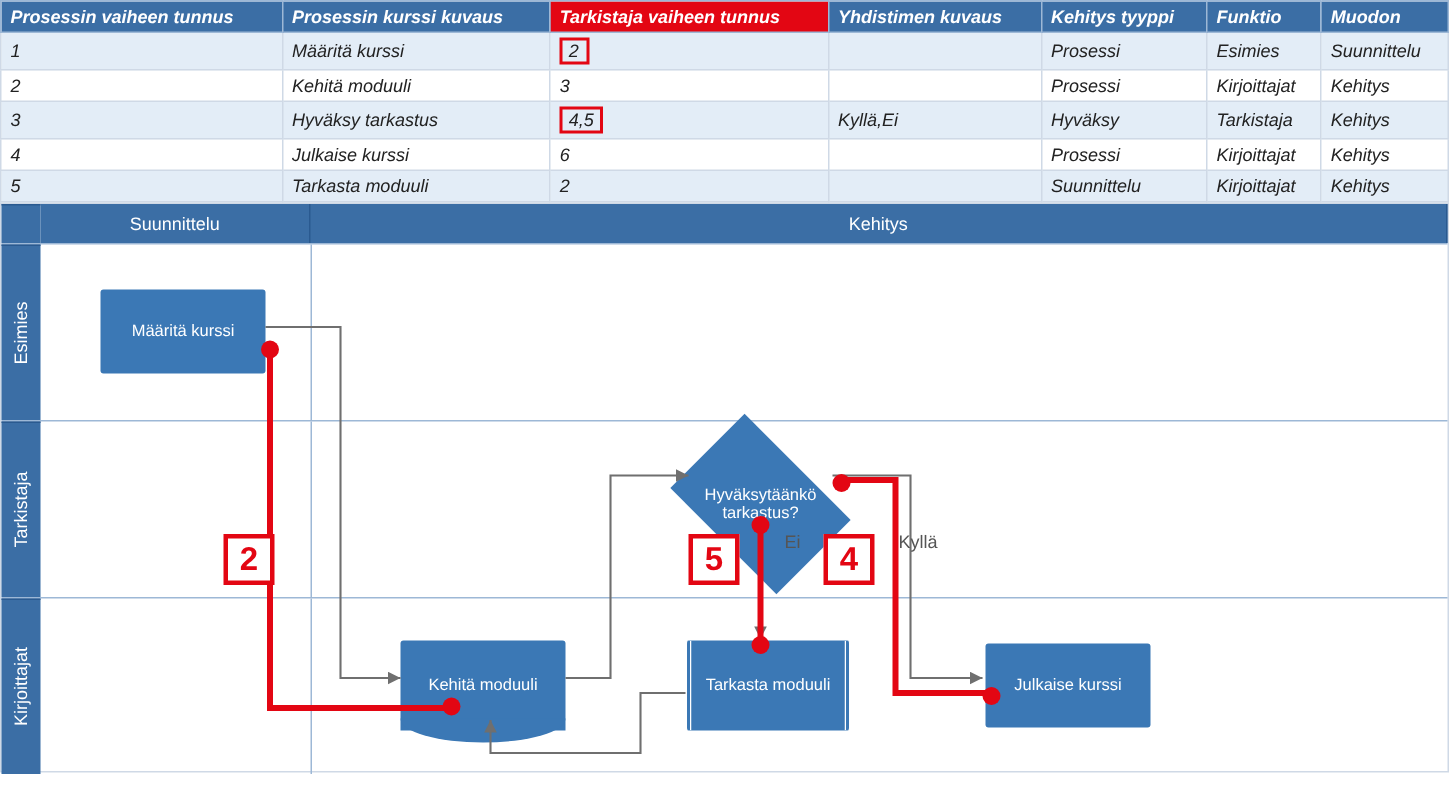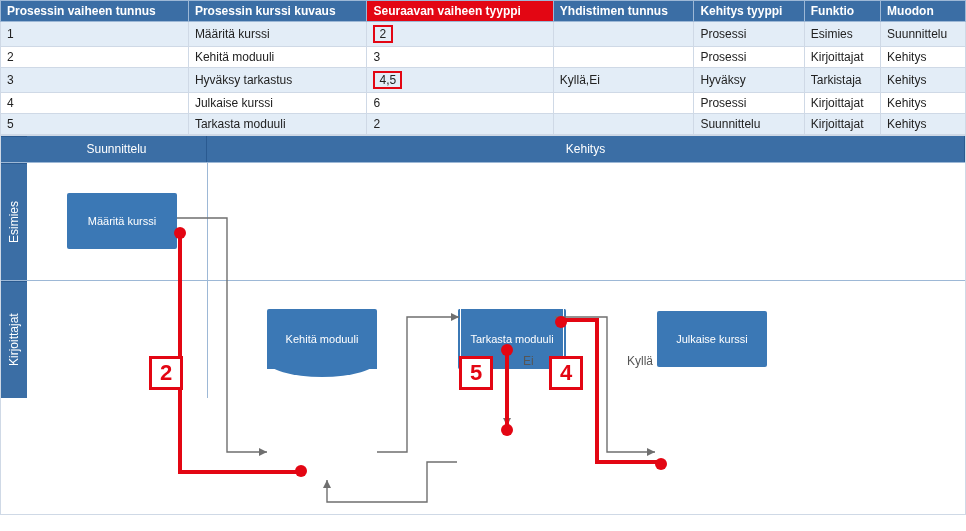--- a/index.html
+++ b/index.html
@@ -1,17 +1,17 @@
 <!DOCTYPE html>
 <html><head>
 <meta charset="utf-8">
 <style>
   * { box-sizing: border-box; margin: 0; padding: 0; }
   body { font-family: "Segoe UI", Arial, sans-serif; font-size: 12px; color: #222; width: 966px; height: 531px; overflow: hidden; background: #fff; }
-  .table { width: 100%; border-collapse: collapse; }
+  .table { width: 100%; border-collapse: collapse; font-style: italic; }
   .table th { background: #3b6ea5; color: #fff; font-weight: 600; padding: 3px 6px; text-align: left; border: 1px solid #9db8d6; font-size: 12px; }
   .table th.highlight { background: #e30613; }
   .table td { padding: 3px 6px; border: 1px solid #cfd9e6; font-size: 12px; }
   .table tr.odd td { background: #e3edf7; }
   .table tr.even td { background: #fff; }
   .table .orig-box { display:inline-block; border:2px solid #e30613; padding:0 4px; min-width:20px; text-align:left; }
   .diagram-wrap { position: relative; width: 966px; height: 380px; border: 1px solid #cfd9e6; }
   .phase-header { display:flex; background:#3b6ea5; color:#fff; height:26px; margin-left:26px; }
   .phase-header div { border-right:1px solid #2a5a90; display:flex; align-items:center; justify-content:center; }
   .ph1 { width:180px; }
@@ -36,22 +36,22 @@
   .conn-label { position:absolute; font-size:12px; color:#555; z-index:5; }
 </style>
 </head>
 <body>
 
 <table class="table">
   <thead>
     <tr>
       <th>Prosessin vaiheen tunnus</th>
       <th>Prosessin kurssi kuvaus</th>
-      <th class="highlight">Seuraavan vaiheen tyyppi</th>
-      <th>Yhdistimen tunnus</th>
+      <th class="highlight">Tarkistaja vaiheen tunnus</th>
+      <th>Yhdistimen kuvaus</th>
       <th>Kehitys tyyppi</th>
       <th>Funktio</th>
       <th>Muodon</th>
     </tr>
   </thead>
   <tbody id="tbody">
       <tr class="odd">
         <td>1</td>
         <td>Määritä kurssi</td>
         <td><span class="orig-box">2</span></td>
@@ -110,38 +110,46 @@
 
   <div class="lane-row">
     <div class="lane-label">Esimies</div>
     <div class="lane-body">
       <div class="shape process" style="left:40px; top:30px;">
         <span>Määritä kurssi</span>
       </div>
     </div>
   </div>
 
+  <div class="lane-row">
+    <div class="lane-label">Tarkistaja</div>
+    <div class="lane-body">
+      <div class="shape decision" style="left:430px; top:20px;">
+        <span>Hyväksytäänkö tarkastus?</span>
+      </div>
+    </div>
+  </div>
 
   <div class="lane-row">
     <div class="lane-label">Kirjoittajat</div>
     <div class="lane-body">
       <div class="shape file" style="left:240px; top:28px;">
         <span>Kehitä moduuli</span>
       </div>
       <div class="shape subproc" style="left:430px; top:28px;">
         <span>Tarkasta moduuli</span>
       </div>
       <div class="shape process" style="left:630px; top:30px;">
         <span>Julkaise kurssi</span>
       </div>
     </div>
   </div>
 
   <div class="conn-label" style="left:522px; top:218px;">Ei</div>
-  <div class="conn-label" style="left:626px; top:218px;">Kyllä</div>
+  <div class="conn-label" style="left:598px; top:218px;">Kyllä</div>
 
   <div class="annot-box" style="left:148px; top:220px;">2</div>
   <div class="annot-box" style="left:458px; top:220px;">5</div>
   <div class="annot-box" style="left:548px; top:220px;">4</div>
 
   <div class="annot-dot" style="left:173px; top:91px;"></div>
   <div class="annot-dot" style="left:294px; top:329px;"></div>
   <div class="annot-dot" style="left:500px; top:208px;"></div>
   <div class="annot-dot" style="left:500px; top:288px;"></div>
   <div class="annot-dot" style="left:554px; top:180px;"></div>

